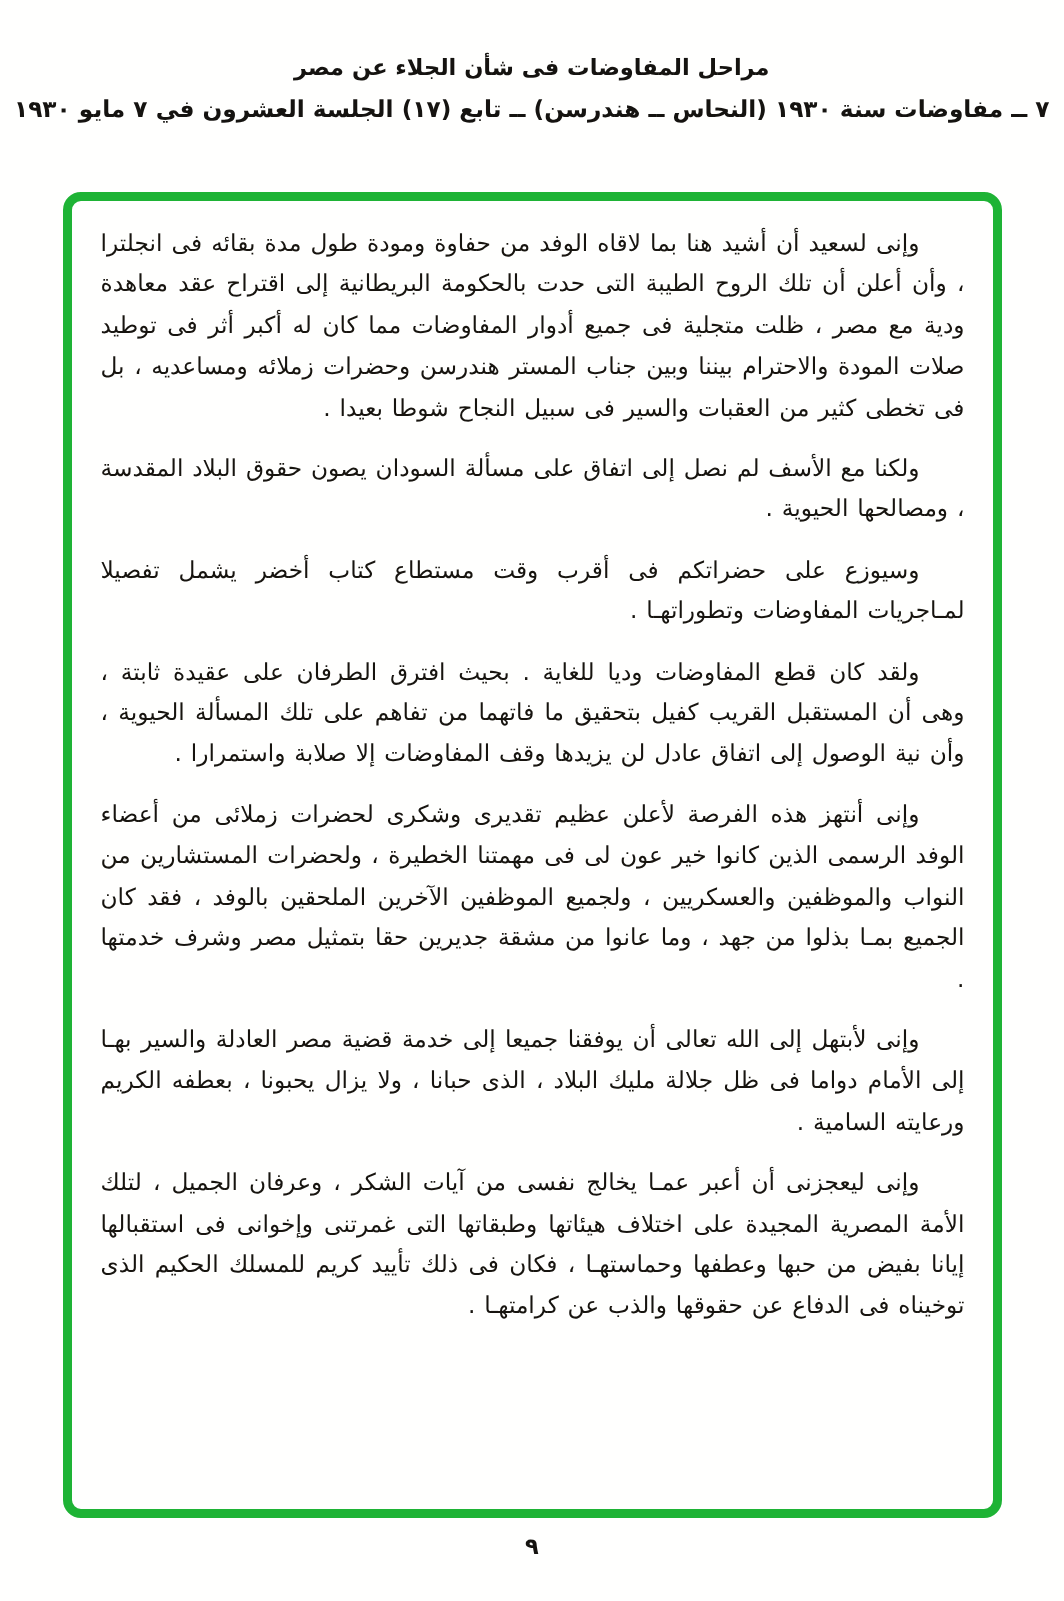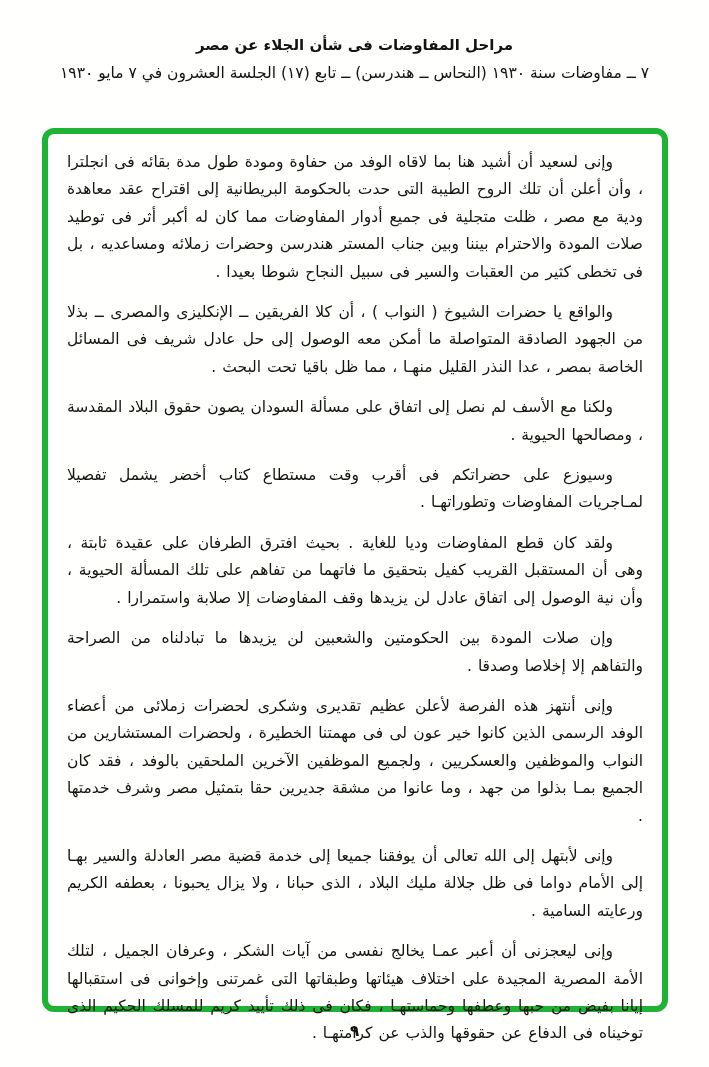--- a/index.html
+++ b/index.html
@@ -25,21 +25,21 @@
     text-align: center;
   }
   .doc-title {
     font-size: 15px;
     font-weight: bold;
     letter-spacing: 0.2px;
   }
   .doc-subtitle {
     margin-top: 10px;
     font-size: 15.5px;
-    font-weight: normal;
+    font-weight: bold;
   }
   .doc-source {
     margin-top: 7px;
     font-size: 10.5px;
     font-weight: bold;
     color: #25221e;
   }
   .highlight-frame {
     position: absolute;
     left: 42px;
@@ -82,25 +82,23 @@
 <div class="page">
 
   <div class="header">
     <div class="doc-title">مراحل المفاوضات فى شأن الجلاء عن مصر</div>
     <div class="doc-subtitle">٧ ــ مفاوضات سنة ١٩٣٠ (النحاس ــ هندرسن) ــ تابع (١٧) الجلسة العشرون في ٧ مايو ١٩٣٠</div>
   </div>
 
   <div class="highlight-frame">
     <div class="frame-content">
       <p>وإنى لسعيد أن أشيد هنا بما لاقاه الوفد من حفاوة ومودة طول مدة بقائه فى انجلترا ، وأن أعلن أن تلك الروح الطيبة التى حدت بالحكومة البريطانية إلى اقتراح عقد معاهدة ودية مع مصر ، ظلت متجلية فى جميع أدوار المفاوضات مما كان له أكبر أثر فى توطيد صلات المودة والاحترام بيننا وبين جناب المستر هندرسن وحضرات زملائه ومساعديه ، بل فى تخطى كثير من العقبات والسير فى سبيل النجاح شوطا بعيدا .</p>
-      <p>والواقع يا حضرات الشيوخ ( النواب ) ، أن كلا الفريقين ــ الإنكليزى والمصرى ــ بذلا من الجهود الصادقة المتواصلة ما أمكن معه الوصول إلى حل عادل شريف فى المسائل الخاصة بمصر ، عدا النذر القليل منهـا ، مما ظل باقيا تحت البحث .</p>
       <p>ولكنا مع الأسف لم نصل إلى اتفاق على مسألة السودان يصون حقوق البلاد المقدسة ، ومصالحها الحيوية .</p>
       <p>وسيوزع على حضراتكم فى أقرب وقت مستطاع كتاب أخضر يشمل تفصيلا لمـاجريات المفاوضات وتطوراتهـا .</p>
       <p>ولقد كان قطع المفاوضات وديا للغاية . بحيث افترق الطرفان على عقيدة ثابتة ، وهى أن المستقبل القريب كفيل بتحقيق ما فاتهما من تفاهم على تلك المسألة الحيوية ، وأن نية الوصول إلى اتفاق عادل لن يزيدها وقف المفاوضات إلا صلابة واستمرارا .</p>
-      <p>وإن صلات المودة بين الحكومتين والشعبين لن يزيدها ما تبادلناه من الصراحة والتفاهم إلا إخلاصا وصدقا .</p>
       <p>وإنى أنتهز هذه الفرصة لأعلن عظيم تقديرى وشكرى لحضرات زملائى من أعضاء الوفد الرسمى الذين كانوا خير عون لى فى مهمتنا الخطيرة ، ولحضرات المستشارين من النواب والموظفين والعسكريين ، ولجميع الموظفين الآخرين الملحقين بالوفد ، فقد كان الجميع بمـا بذلوا من جهد ، وما عانوا من مشقة جديرين حقا بتمثيل مصر وشرف خدمتها .</p>
       <p>وإنى لأبتهل إلى الله تعالى أن يوفقنا جميعا إلى خدمة قضية مصر العادلة والسير بهـا إلى الأمام دواما فى ظل جلالة مليك البلاد ، الذى حبانا ، ولا يزال يحبونا ، بعطفه الكريم ورعايته السامية .</p>
       <p>وإنى ليعجزنى أن أعبر عمـا يخالج نفسى من آيات الشكر ، وعرفان الجميل ، لتلك الأمة المصرية المجيدة على اختلاف هيئاتها وطبقاتها التى غمرتنى وإخوانى فى استقبالها إيانا بفيض من حبها وعطفها وحماستهـا ، فكان فى ذلك تأييد كريم للمسلك الحكيم الذى توخيناه فى الدفاع عن حقوقها والذب عن كرامتهـا .</p>
     </div>
   </div>
 
   <div class="page-number">٩</div>
 
 </div>
 

